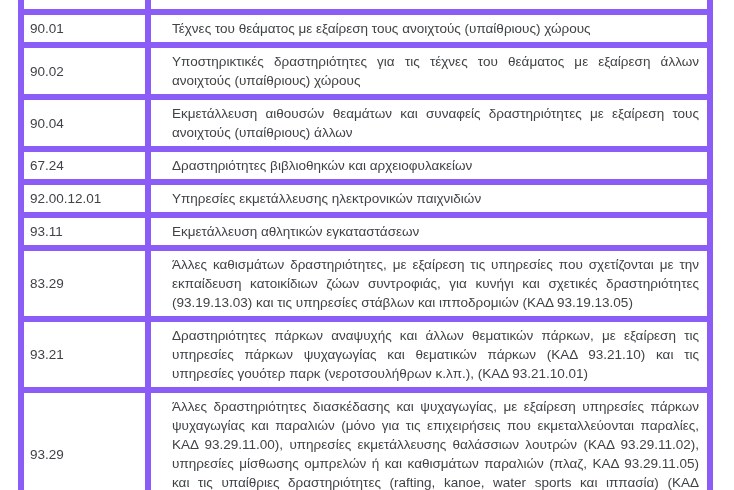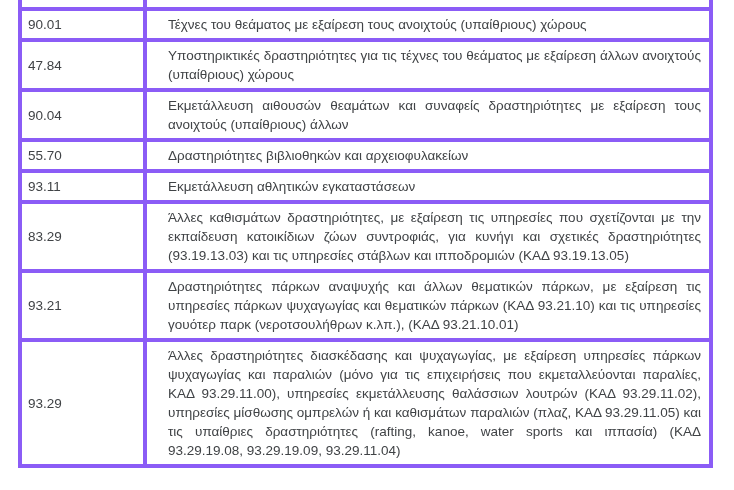--- a/index.html
+++ b/index.html
@@ -20,21 +20,21 @@
   table.kad-table {
     border-collapse: collapse;
     table-layout: fixed;
     width: 695px;
     margin-left: 18px;
     margin-top: -24px; 
     color: #404346;
     font-size: 13.5px;
   }
   table.kad-table td {
-    border: 4px solid #8b5cf6;
+    border: 6px solid #8b5cf6;
     vertical-align: middle;
     line-height: 19px;
   }
   td.code-cell {
     width: 111px;
     padding: 4px 4px 4px 6px;
     text-align: left;
     white-space: nowrap;
   }
   td.desc-cell {
@@ -53,30 +53,34 @@
     <tbody id="kad-tbody">
       <tr class="spacer-row">
         <td class="code-cell"></td>
         <td class="desc-cell"></td>
       </tr>
     <tr>
           <td class="code-cell">90.01</td>
           <td class="desc-cell">Τέχνες του θεάματος με εξαίρεση τους ανοιχτούς (υπαίθριους) χώρους</td>
         </tr>
         <tr>
-          <td class="code-cell">47.84</td>
+          <td class="code-cell">90.02</td>
           <td class="desc-cell">Υποστηρικτικές δραστηριότητες για τις τέχνες του θεάματος με εξαίρεση άλλων ανοιχτούς (υπαίθριους) χώρους</td>
         </tr>
         <tr>
           <td class="code-cell">90.04</td>
           <td class="desc-cell">Εκμετάλλευση αιθουσών θεαμάτων και συναφείς δραστηριότητες με εξαίρεση τους ανοιχτούς (υπαίθριους) άλλων</td>
         </tr>
         <tr>
-          <td class="code-cell">55.70</td>
+          <td class="code-cell">67.24</td>
           <td class="desc-cell">Δραστηριότητες βιβλιοθηκών και αρχειοφυλακείων</td>
+        </tr>
+        <tr>
+          <td class="code-cell">92.00.12.01</td>
+          <td class="desc-cell">Υπηρεσίες εκμετάλλευσης ηλεκτρονικών παιχνιδιών</td>
         </tr>
         <tr>
           <td class="code-cell">93.11</td>
           <td class="desc-cell">Εκμετάλλευση αθλητικών εγκαταστάσεων</td>
         </tr>
         <tr>
           <td class="code-cell">83.29</td>
           <td class="desc-cell">Άλλες καθισμάτων δραστηριότητες, με εξαίρεση τις υπηρεσίες που σχετίζονται με την εκπαίδευση κατοικίδιων ζώων συντροφιάς, για κυνήγι και σχετικές δραστηριότητες (93.19.13.03) και  τις υπηρεσίες στάβλων και ιπποδρομιών (ΚΑΔ 93.19.13.05)</td>
         </tr>
         <tr>

